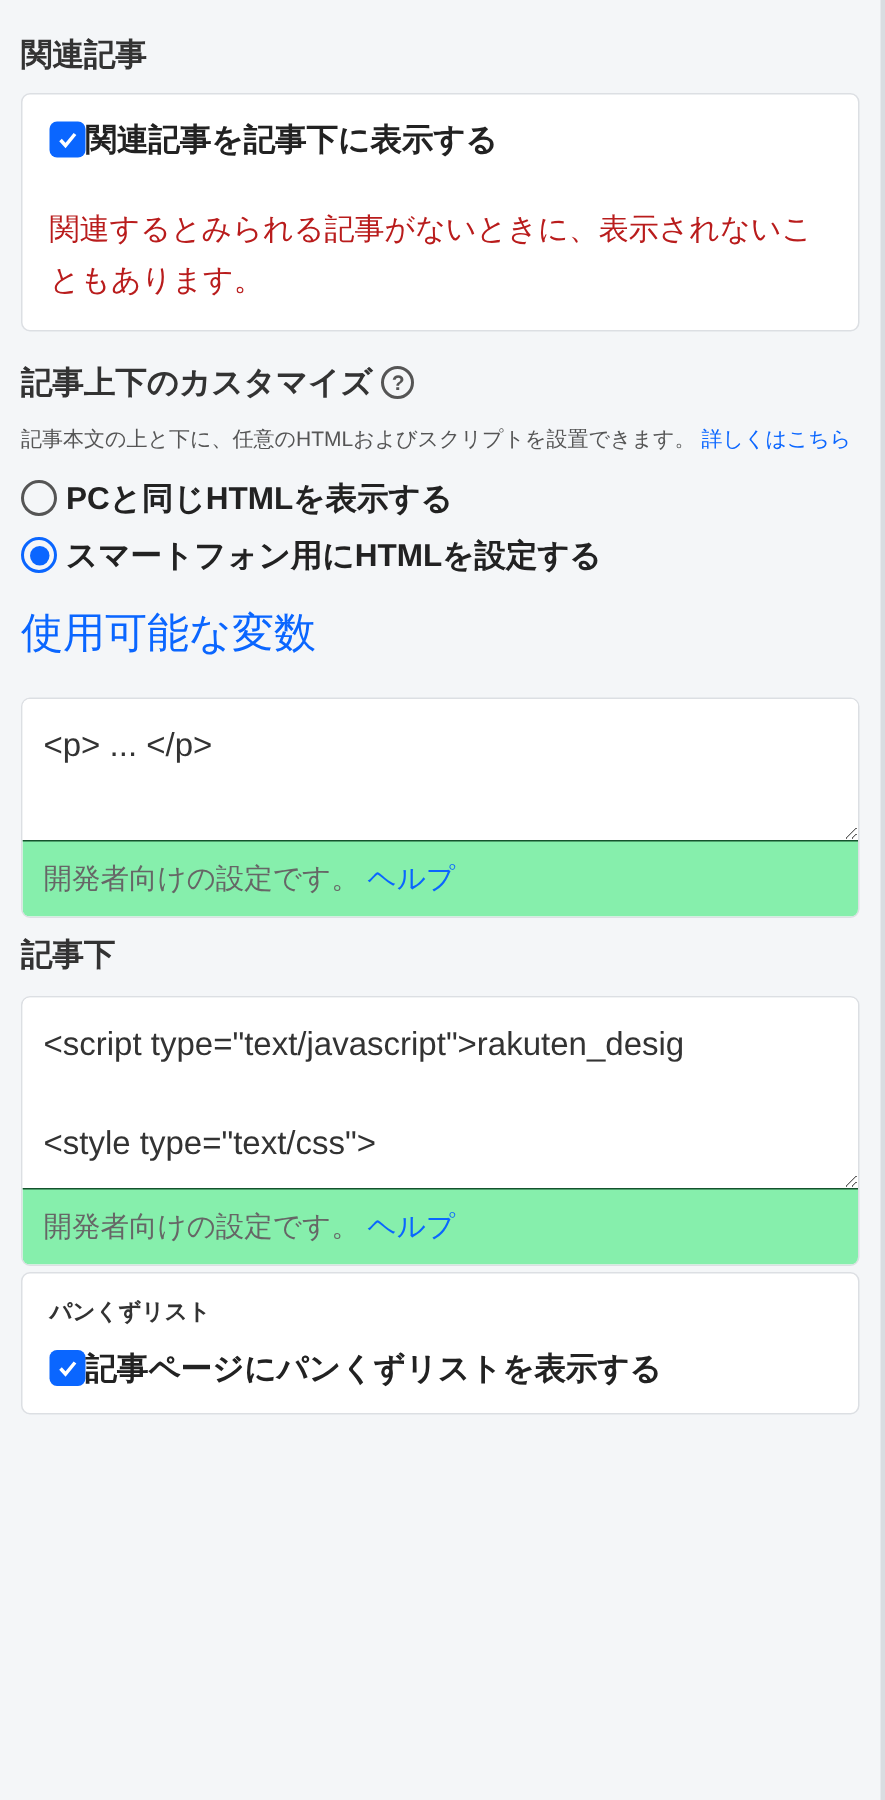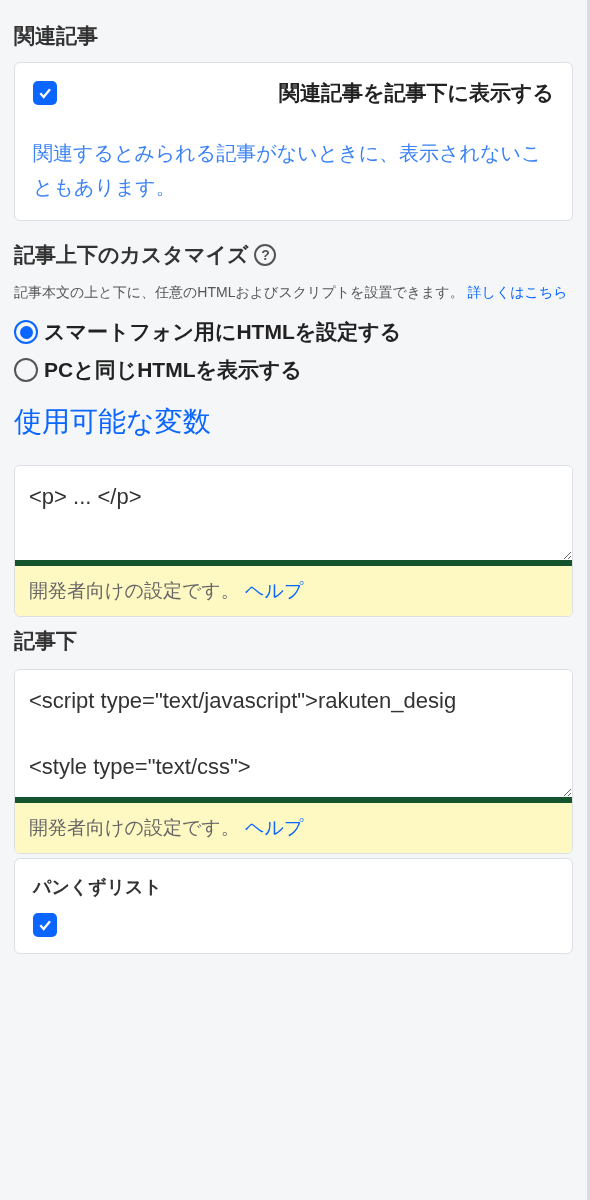--- a/index.html
+++ b/index.html
@@ -42,44 +42,42 @@
   .card {
     background: #fff;
     border: 1px solid #dcdfe3;
     border-radius: 6px;
     padding: 16px 18px;
     margin-bottom: 20px;
   }
   .check-line {
     display: flex;
     align-items: center;
-    gap: 10px;
     margin-bottom: 12px;
-    justify-content: space-between;
   }
   .checkbox {
     width: 24px;
     height: 24px;
     border-radius: 5px;
     background: #0a66ff;
     display: inline-flex;
     align-items: center;
     justify-content: center;
     flex-shrink: 0;
     cursor: pointer;
   }
   .checkbox svg { width: 16px; height: 16px; stroke: #fff; fill: none; stroke-width: 3.5; }
   .check-label {
     font-size: 21px;
     font-weight: 700;
     color: #222;
   }
   .desc-text {
     font-size: 20px;
-    color: #3b82f6;
+    color: #b91c1c;
     line-height: 1.7;
     margin-top: 29px;
   }
   .body-text {
     font-size: 14px;
     color: #555;
     line-height: 1.65;
     margin-bottom: 4px;
   }
   .link {
@@ -153,30 +151,30 @@
     outline: none;
     line-height: 1.5;
     display: block;
   }
   .textarea.code {
     font-family: -apple-system, BlinkMacSystemFont, sans-serif;
     white-space: nowrap;
     overflow: hidden;
   }
   .textarea-footer {
-    background: #fef9c3;
-    border-top: 6px solid #14532d;
+    background: #86efac;
+    border-top: 1px solid #14532d;
     padding: 12px 14px;
     font-size: 19px;
     color: #666;
   }
   .textarea-footer .link { font-size: 19px; }
   .card.compact .check-line { margin-bottom: 0; }
   .card-heading {
-    font-size: 18px;
+    font-size: 15px;
     font-weight: 700;
     color: #333;
     margin-bottom: 14px;
   }
 </style>
 </head>
 <body>
 
 <div class="page">
 
@@ -199,26 +197,26 @@
     <span>記事上下のカスタマイズ</span>
     <span class="help-circle">?</span>
   </div>
   <div class="body-text">
     <span>記事本文の上と下に、任意のHTMLおよびスクリプトを設置できます。</span>
     <span class="link">詳しくはこちら</span>
   </div>
 
   <div class="radio-group">
     <div class="radio-line">
+      <span class="radio"></span>
+      <span class="radio-label">PCと同じHTMLを表示する</span>
+    </div>
+    <div class="radio-line">
       <span class="radio selected"></span>
       <span class="radio-label">スマートフォン用にHTMLを設定する</span>
-    </div>
-    <div class="radio-line">
-      <span class="radio"></span>
-      <span class="radio-label">PCと同じHTMLを表示する</span>
     </div>
   </div>
 
   <span class="var-link">使用可能な変数</span>
 
   
   <div class="textarea-wrap">
     <textarea class="textarea" rows="2" style="">&lt;p&gt; ... &lt;/p&gt;</textarea>
     <div class="textarea-footer">
       <span>開発者向けの設定です。</span>
@@ -240,16 +238,17 @@
 
   
   <div class="card compact">
     <div class="card-heading">パンくずリスト</div>
     <div class="check-line">
       <span class="checkbox">
         <svg viewBox="0 0 24 24">
             <polyline points="5 12.5 10 18 19.5 6.5"></polyline>
           </svg>
       </span>
+      <span class="check-label">記事ページにパンくずリストを表示する</span>
     </div>
   </div>
 
 </div>
 
 </body></html>

